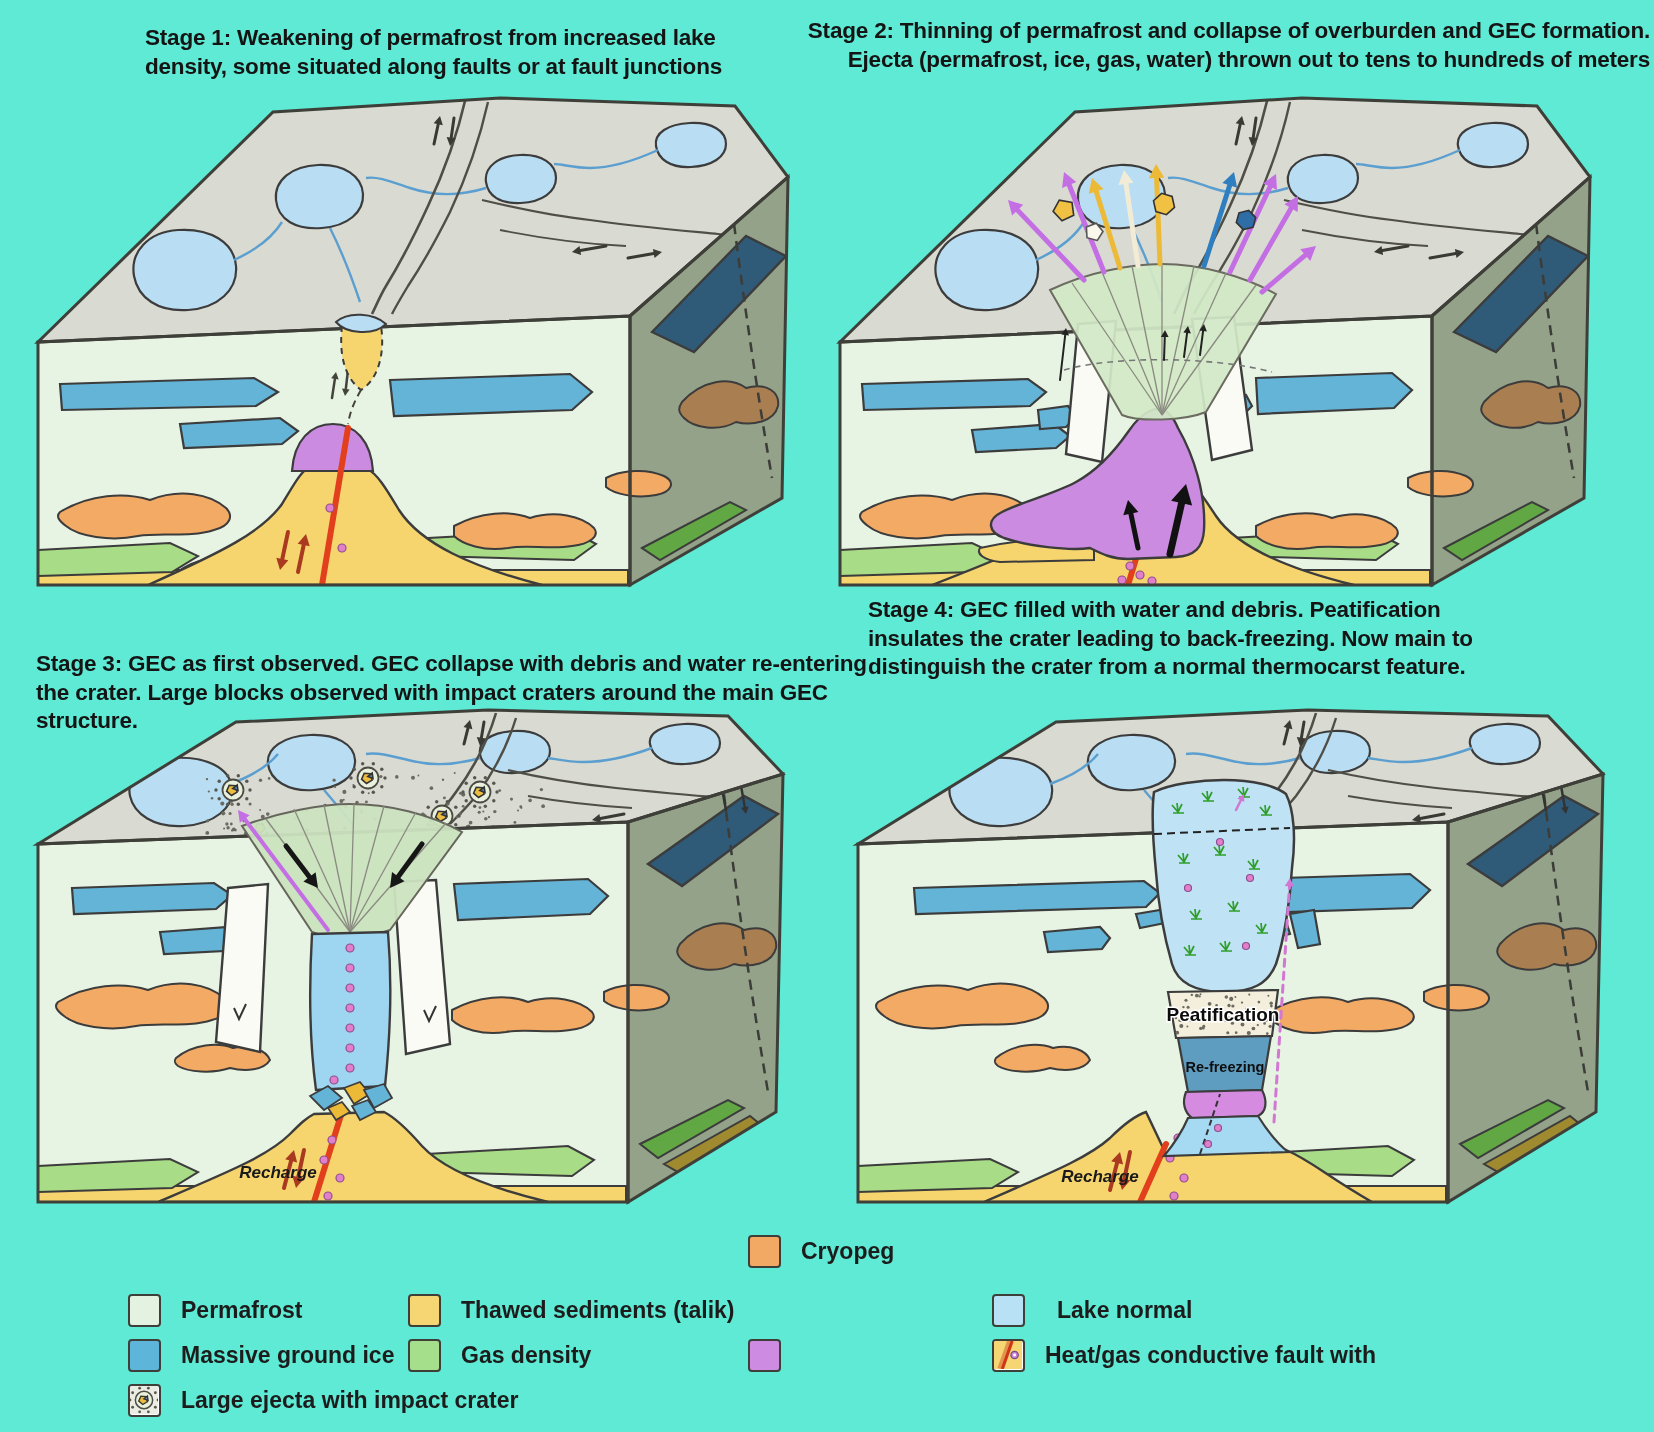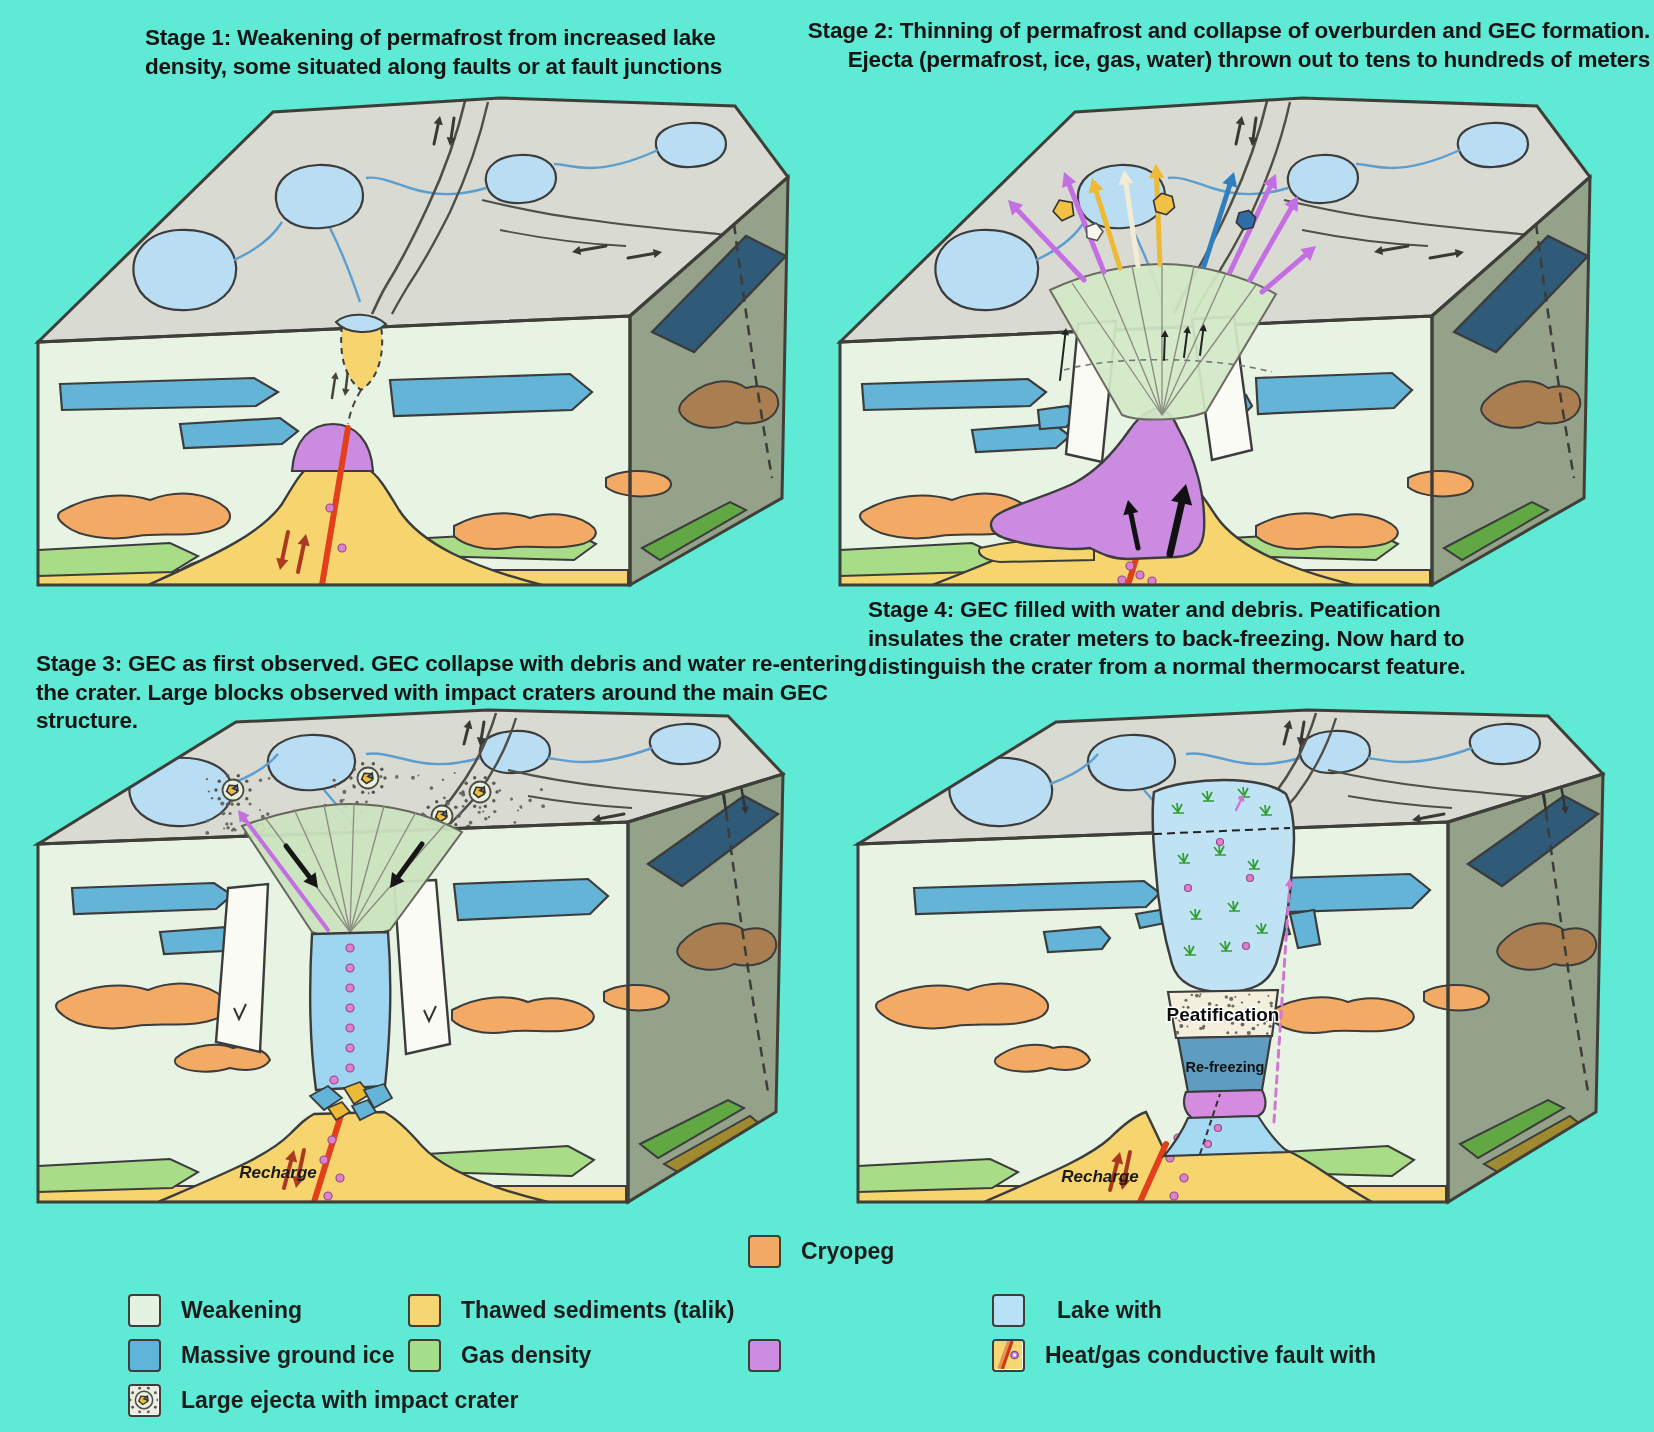--- a/index.html
+++ b/index.html
@@ -16,21 +16,21 @@
   .lab.wrap{max-width:215px;}
 </style>
 </head>
 <body>
 
 <div class="canvas">
 
   <div class="title" style="left:145px;top:24px;width:585px;">Stage 1: Weakening of permafrost from increased lake density, some situated along faults or at fault junctions</div>
   <div class="title" style="left:772px;top:17px;width:878px;text-align:right;">Stage 2: Thinning of permafrost and collapse of overburden and GEC formation. Ejecta (permafrost, ice, gas, water) thrown out to tens to hundreds of meters</div>
   <div class="title" style="left:36px;top:650px;width:836px;">Stage 3: GEC as first observed. GEC collapse with debris and water re-entering the crater. Large blocks observed with impact craters around the main GEC structure.</div>
-  <div class="title" style="left:868px;top:596px;width:652px;">Stage 4: GEC filled with water and debris. Peatification insulates the crater meters to back-freezing. Now hard to distinguish the crater from a normal thermocarst feature.</div>
+  <div class="title" style="left:868px;top:596px;width:652px;">Stage 4: GEC filled with water and debris. Peatification insulates the crater leading to back-freezing. Now main to distinguish the crater from a normal thermocarst feature.</div>
 
   <svg id="svg-s1" class="panel" style="left:30px;top:80px" width="780" height="530" viewBox="0 0 780 530">
       <defs>
         <clipPath id="s1-ct">
           <path d="M8,262 L243,32 L470,18 L705,26 L758,97 L600,236 Z"></path>
         </clipPath>
 <clipPath id="s1-cf">
           <path d="M8,262 L600,236 L600,505 L8,505 Z"></path>
         </clipPath>
 <clipPath id="s1-cr">
@@ -692,21 +692,21 @@
       <path d="M352,462 L372,402" stroke="#333" stroke-width="2" stroke-dasharray="6 4" fill="none"></path>
       <circle cx="360" cy="452" r="3.5" fill="#e27fca" stroke="#8e4f90" stroke-width="1.2"></circle>
       <circle cx="370" cy="436" r="3.5" fill="#e27fca" stroke="#8e4f90" stroke-width="1.2"></circle>
       <path d="M426,430 L441.5,194.4" stroke="#d277d2" stroke-width="3" stroke-dasharray="7 6" fill="none" stroke-linecap="round"></path>
       <path d="M442,186 L446.1,194.7 L436.8,194.1 Z" fill="#d277d2"></path>
     </svg>
 
   <div>
     <div class="legend-item" style="left:128px;top:1294px">
       <span class="sw" style="background: rgb(228, 242, 225);"></span>
-      <span class="lab">Weakening</span>
+      <span class="lab">Permafrost</span>
     </div>
     <div class="legend-item" style="left:128px;top:1339px">
       <span class="sw" style="background: rgb(93, 181, 217);"></span>
       <span class="lab">Massive ground ice</span>
     </div>
     <div class="legend-item" style="left:128px;top:1384px">
       <span class="sw" id="sw-ejecta">
           <svg width="28" height="28" viewBox="0 0 34 34">
             <rect x="0" y="0" width="34" height="34" fill="#ebece3"></rect>
             <circle cx="34.0" cy="17.0" r="1.7" fill="#57574e"></circle>
@@ -736,21 +736,21 @@
     </div>
     <div class="legend-item" style="left:748px;top:1235px">
       <span class="sw" style="background: rgb(241, 169, 99);"></span>
       <span class="lab">Cryopeg</span>
     </div>
     <div class="legend-item" style="left:748px;top:1339px">
       <span class="sw" style="background: rgb(205, 140, 226);"></span>
     </div>
     <div class="legend-item" style="left:992px;top:1294px">
       <span class="sw" style="background: rgb(185, 225, 245);"></span>
-      <span class="lab" style="padding-left:12px">Lake with</span>
+      <span class="lab" style="padding-left:12px">Lake normal</span>
     </div>
     <div class="legend-item" style="left:992px;top:1339px">
       <span class="sw" id="sw-fault">
           <svg width="28" height="28" viewBox="0 0 34 34">
             <rect x="0" y="0" width="34" height="34" fill="#f6d673"></rect>
   <path d="M8,34 L20,0" stroke="#e2934e" stroke-width="8"></path>
             <path d="M10,34 L22,0" stroke="#cf3414" stroke-width="3.5"></path>
   <circle cx="25" cy="17" r="4.5" fill="#c77fd6" stroke="#7a4a8a" stroke-width="1.5"></circle>
             <circle cx="25" cy="17" r="1.8" fill="#fff"></circle>
           </svg>

